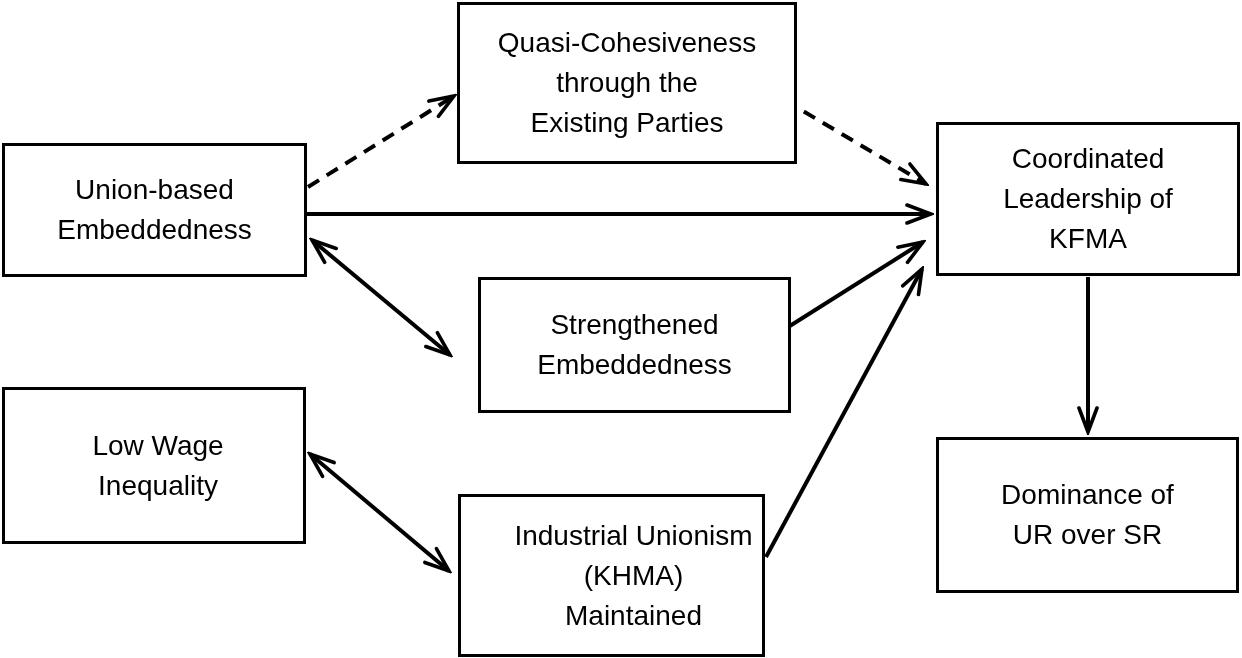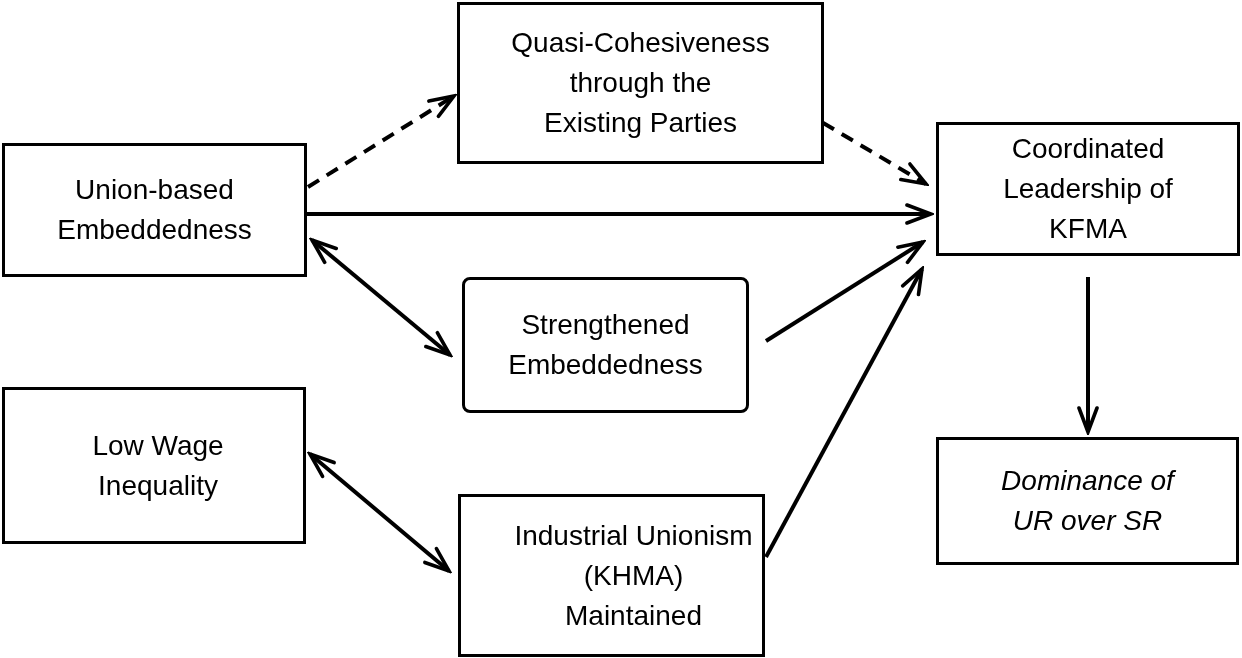--- a/index.html
+++ b/index.html
@@ -32,26 +32,26 @@
     display: flex;
     align-items: center;
     justify-content: center;
     text-align: center;
     white-space: pre-line;
     font-size: 28px;
     line-height: 40px;
     color: #000000;
   }
   .n-union        { left: 2px;   top: 143px; width: 305px; height: 134px; }
-  .n-quasi        { left: 457px; top: 2px;   width: 367px; height: 162px; }
-  .n-strength     { left: 462px; top: 277px; width: 287px; height: 136px; border-radius: 8px; }
+  .n-quasi        { left: 457px; top: 2px;   width: 340px; height: 162px; }
+  .n-strength     { left: 478px; top: 277px; width: 313px; height: 136px; }
   .n-lowwage      { left: 2px;   top: 387px; width: 304px; height: 157px; padding-left: 8px; }
   .n-industrial   { left: 458px; top: 494px; width: 307px; height: 163px; padding-left: 44px; }
-  .n-kfma         { left: 936px; top: 122px; width: 304px; height: 134px; }
-  .n-dominance    { left: 936px; top: 437px; width: 303px; height: 128px; font-style: italic; }
+  .n-kfma         { left: 936px; top: 122px; width: 304px; height: 154px; }
+  .n-dominance    { left: 936px; top: 437px; width: 303px; height: 156px; }
   .edge {
     stroke: #000000;
     stroke-width: 4;
     fill: none;
   }
   .edge.dashed {
     stroke-dasharray: 13 9;
   }
 </style>
 </head>

